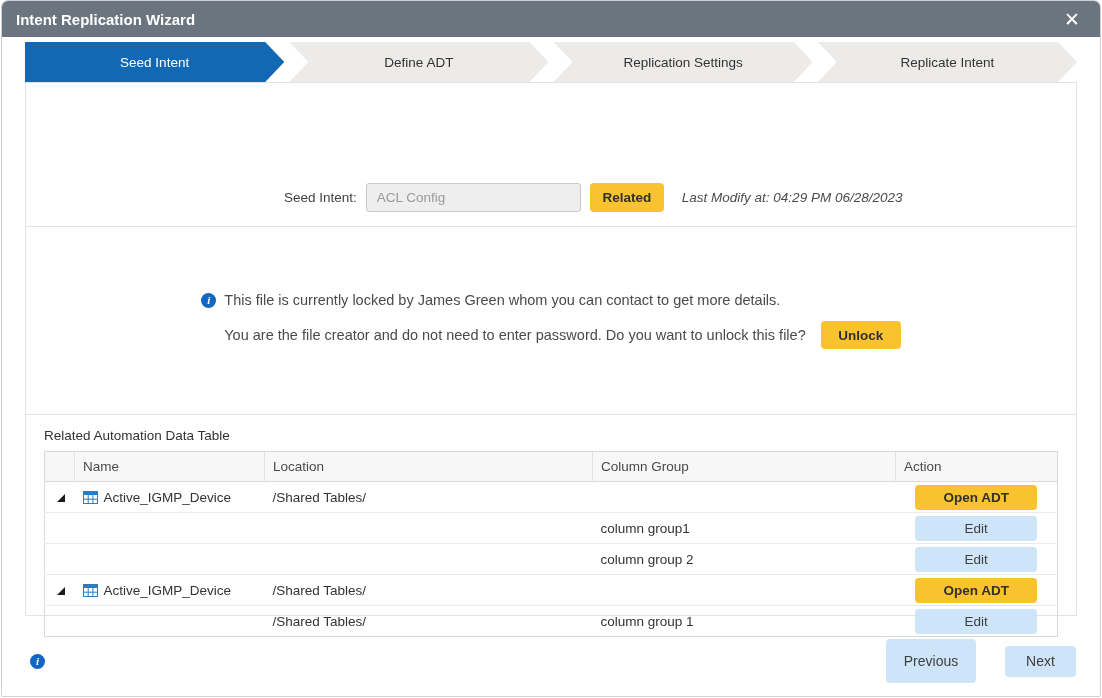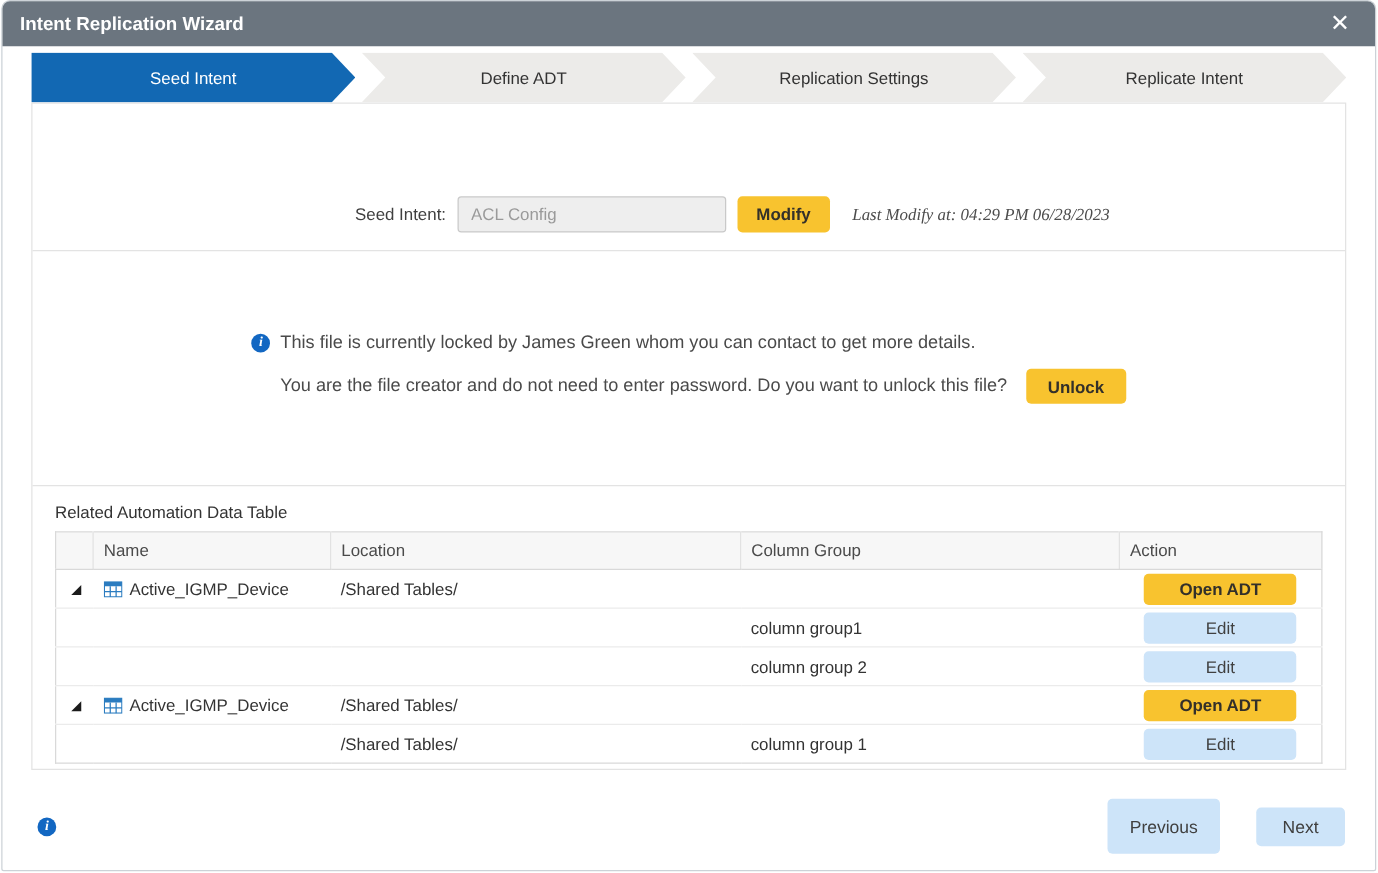--- a/index.html
+++ b/index.html
@@ -46,41 +46,41 @@
   .step:first-child{
     clip-path:polygon(0 0, calc(100% - 19px) 0, 100% 50%, calc(100% - 19px) 100%, 0 100%);
   }
   .step.active{background:var(--accent-blue);color:#fff;}
   
   .panel{
     border:1px solid var(--border-light);
     height:534px;background:#fff;
   }
   .section-seed{
-    height:118px;border-bottom:1px solid var(--border-light);
+    height:144px;border-bottom:1px solid var(--border-light);
     display:flex;align-items:flex-end;padding:0 0 14px 258px;
   }
   .seed-row{display:flex;align-items:center;}
   .seed-label{font-size:13.5px;color:#3f3f3f;margin-right:9px;}
   .seed-input{
     width:215px;height:29px;background:#eeeeee;
     border:1px solid #c9c9c9;border-radius:3px;
     color:#9a9a9a;font-size:13.5px;padding:0 10px;
     font-family:"Liberation Sans","DejaVu Sans",sans-serif;
   }
   .btn{
     border:none;border-radius:4px;cursor:pointer;
     font-family:"Liberation Sans","DejaVu Sans",sans-serif;
     font-size:13.5px;color:#33302a;
   }
   .btn-yellow{background:var(--button-yellow);font-weight:bold;}
   .btn-blue{background:var(--button-light-blue);color:#404040;}
   .btn-select{width:74px;height:29px;margin-left:9px;}
   .last-modify{
-    font-style:italic;font-size:13.5px;color:#4c4c4c;margin-left:18px;font-family:Liberation Serif, serif;
+    font-style:italic;font-size:13.5px;color:#4c4c4c;margin-left:18px;
   }
   
   .section-lock{
     height:188px;border-bottom:1px solid var(--border-light);
     display:flex;align-items:center;justify-content:center;
   }
   .lock-block{display:flex;flex-direction:column;}
   .lock-line1{display:flex;align-items:center;font-size:14.5px;color:#4a4a4a;}
   .info-icon{
     display:inline-flex;align-items:center;justify-content:center;
@@ -164,21 +164,21 @@
         <span>Replicate Intent</span>
       </div>
     </div>
 
     <div class="panel">
 
       <div class="section-seed">
         <div class="seed-row">
           <span class="seed-label">Seed Intent:</span>
           <input class="seed-input" type="text" readonly="" value="ACL Config" style="">
-          <button class="btn btn-yellow btn-select">Modify</button>
+          <button class="btn btn-yellow btn-select">Related</button>
           <span class="last-modify">Last Modify at: 04:29 PM 06/28/2023</span>
         </div>
       </div>
 
       <div class="section-lock">
         <div class="lock-block">
           <div class="lock-line1">
             <span class="info-icon">i</span>
             <span>This file is currently locked by James Green whom you can contact to get more details.</span>
           </div>

